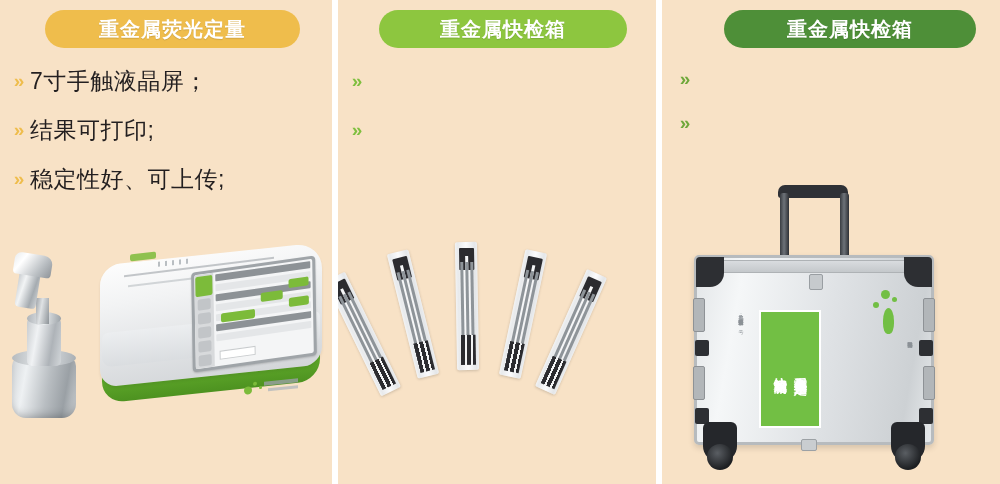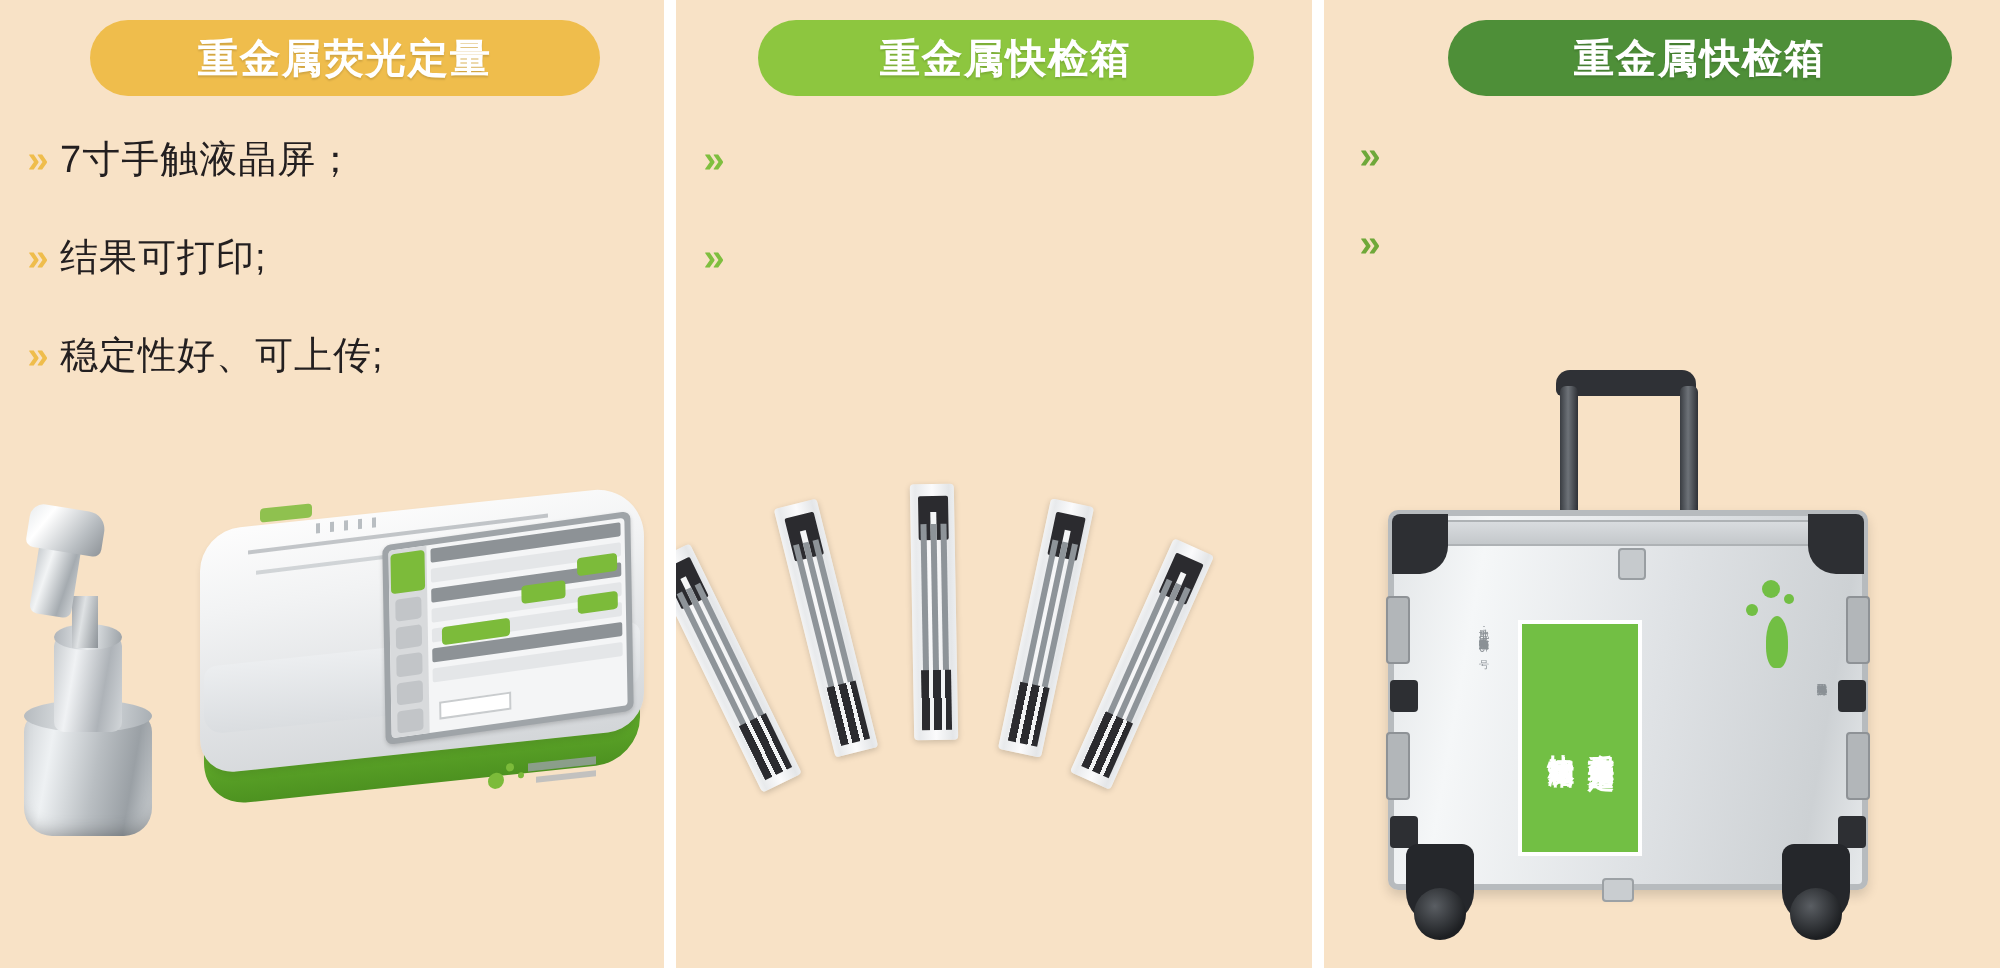--- a/index.html
+++ b/index.html
@@ -80,21 +80,21 @@
     font-weight: bold;
     text-align: center;
     user-select: none;
   }
   .chev-amber { color: #EFBD4C; }
   .chev-green { color: #7FBF3F; }
   .chev-dgreen { color: #6FA83A; }
 
   .btxt {
     color: #231F20;
-    font-size: 19px;
+    font-size: 23px;
     line-height: 30px;
     letter-spacing: 0.5px;
     max-width: 280px;
   }
 
   
   .art1 { position: absolute; left: 0; top: 248px; width: 334px; height: 236px; }
 
   
   .acc-base {

